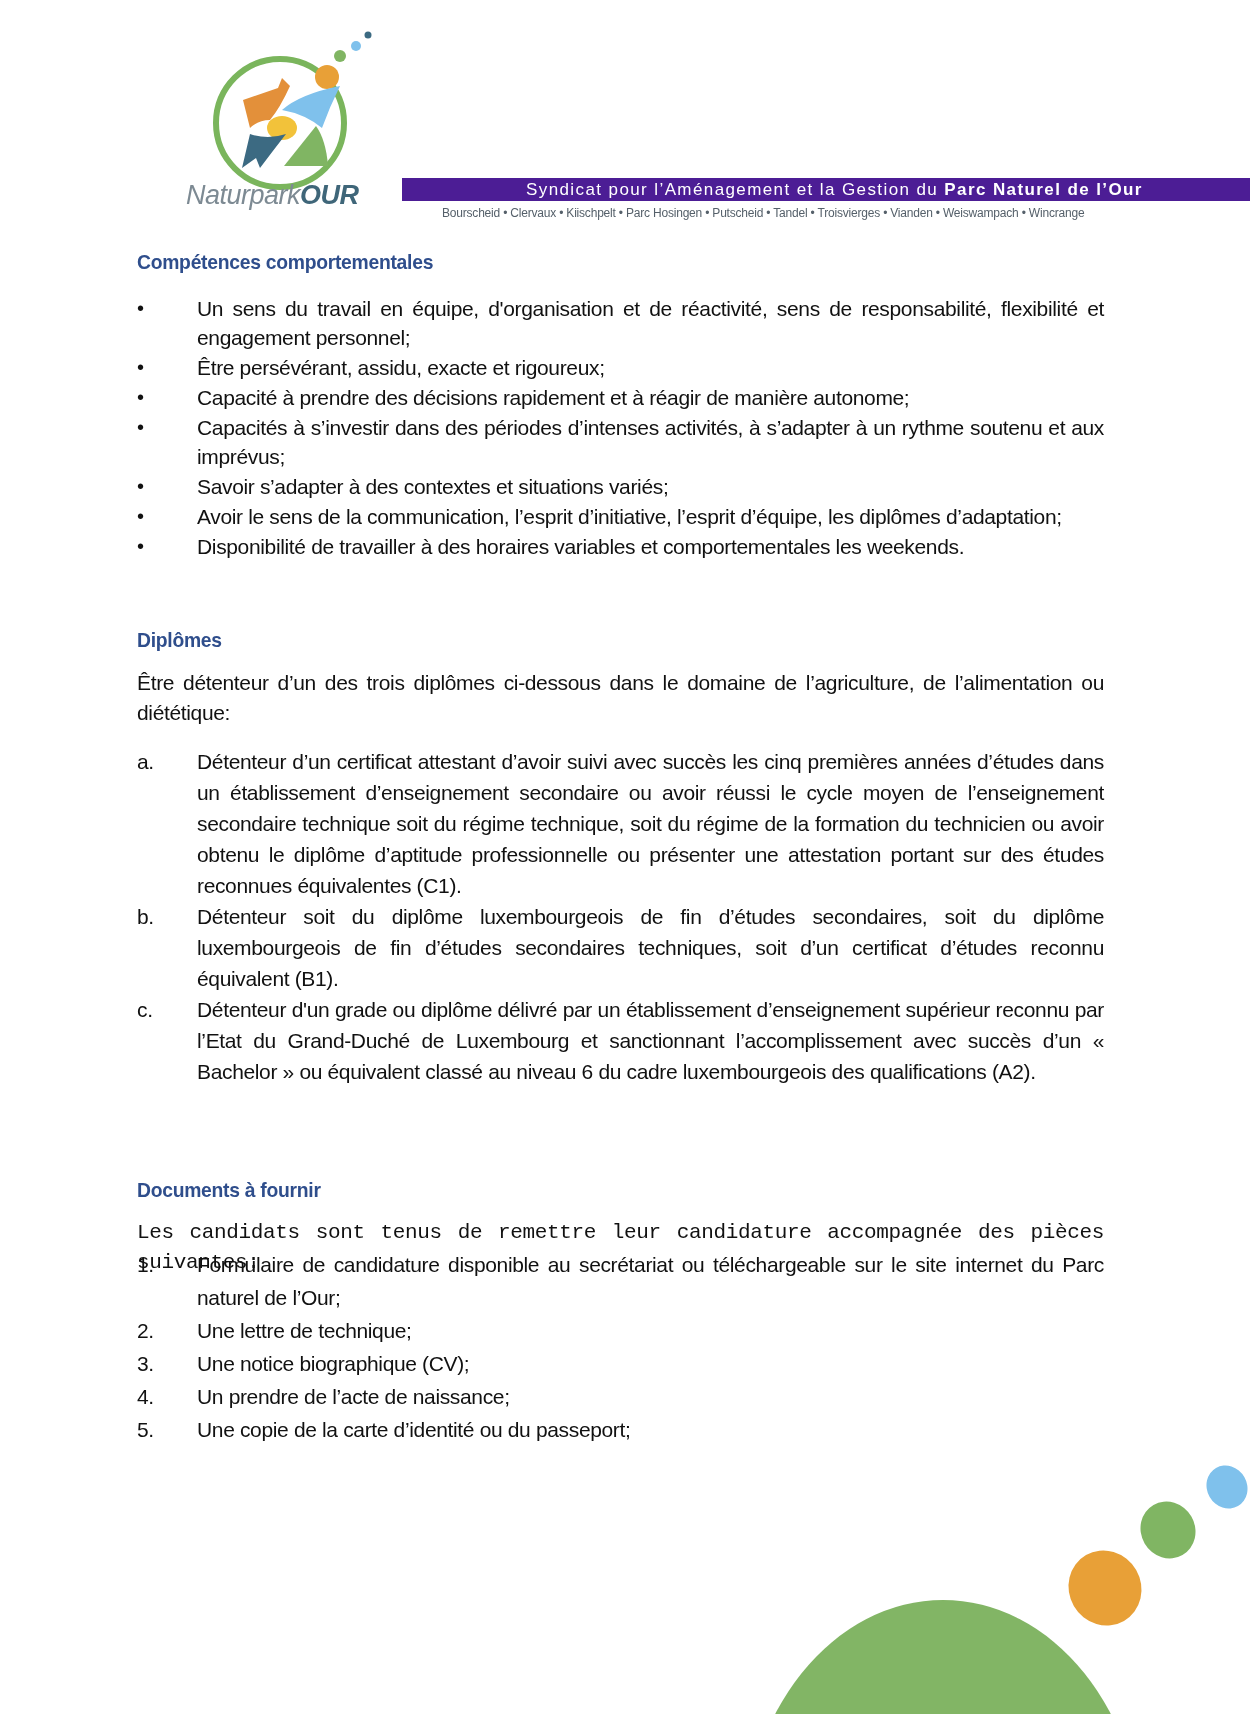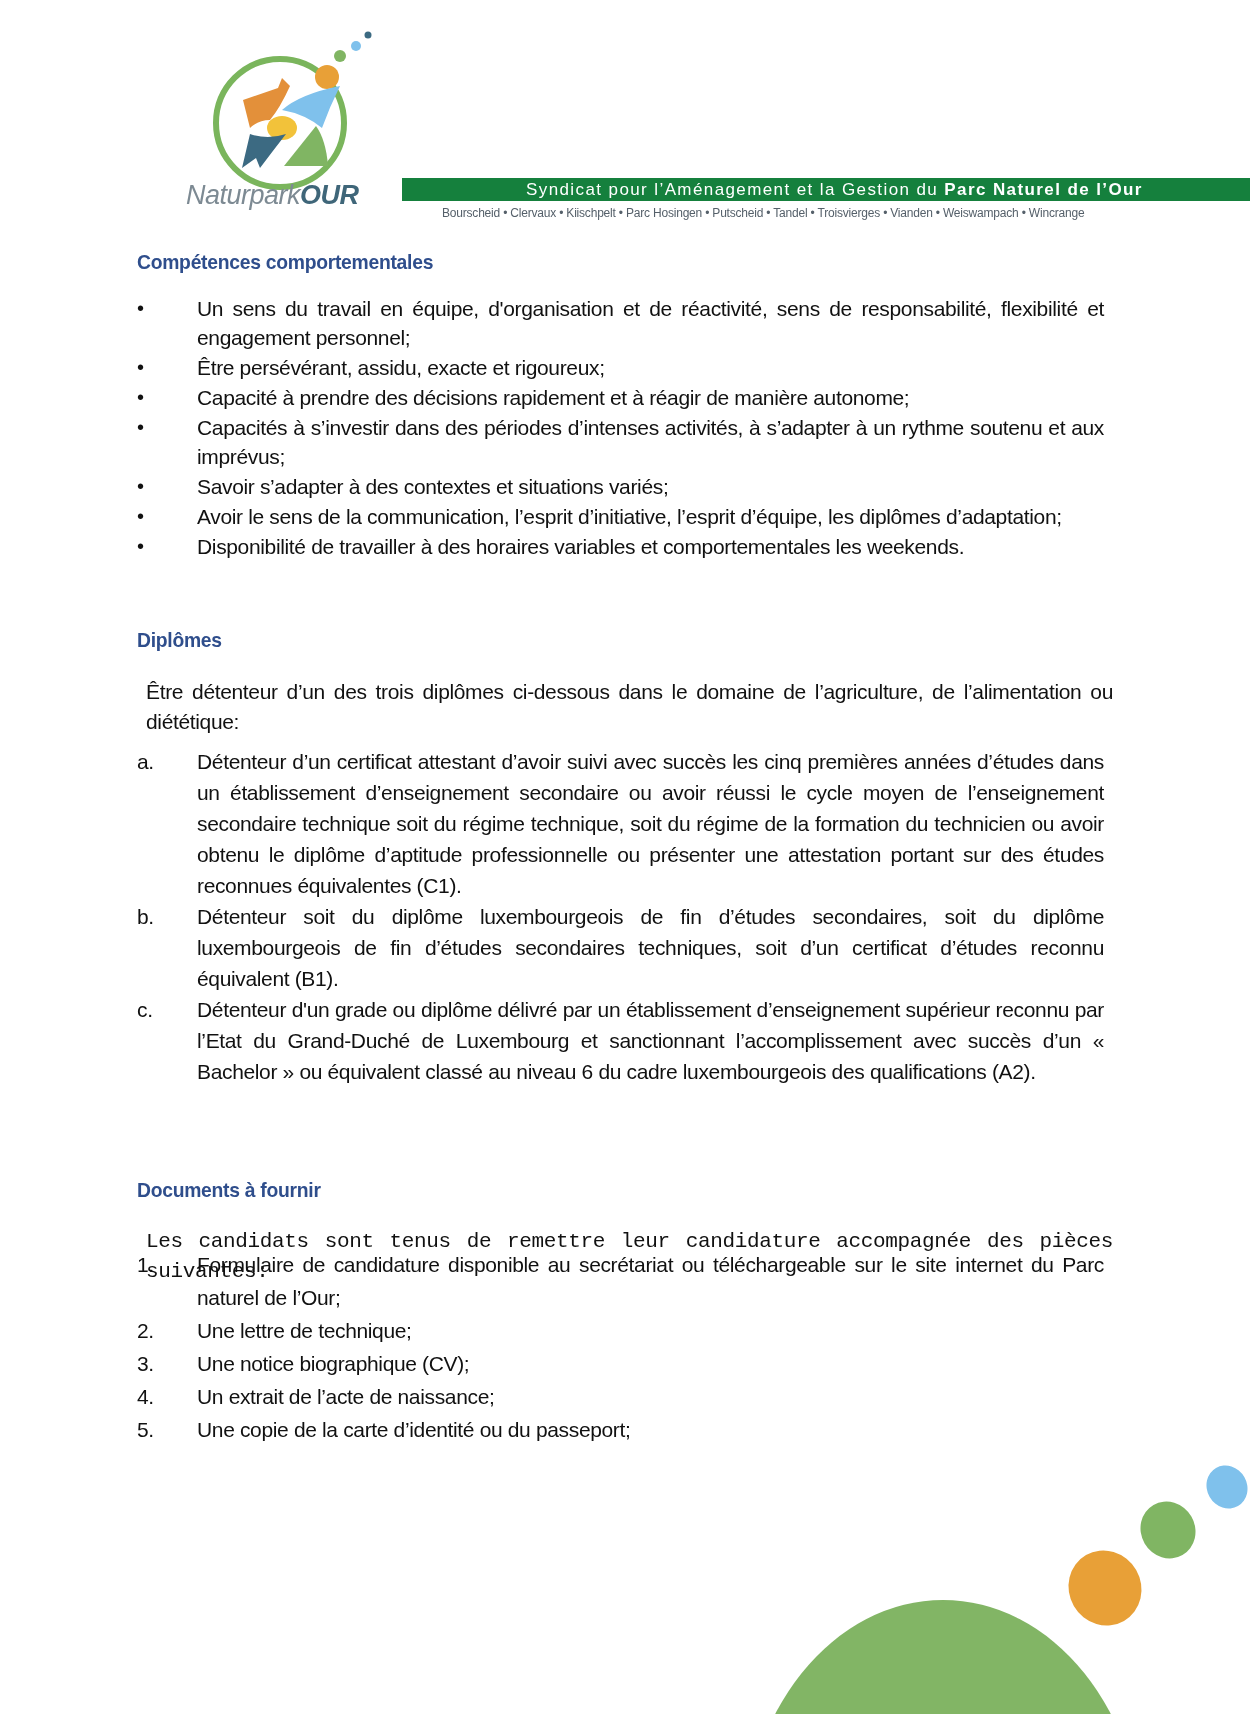--- a/index.html
+++ b/index.html
@@ -5,31 +5,31 @@
   html, body { margin: 0; padding: 0; background: #ffffff; }
   body { width: 1250px; height: 1714px; position: relative; overflow: hidden;
          font-family: "Liberation Sans", sans-serif; color: #111; }
 
   
   .logo { position: absolute; left: 180px; top: 28px; width: 210px; height: 170px; }
   .brand { position: absolute; left: 186px; top: 180px; font-size: 27px; color: #7d8a93;
            font-style: italic; letter-spacing: -0.5px; }
   .brand b { color: #3f6679; font-style: italic; font-weight: 700; }
   .band { position: absolute; left: 402px; top: 178px; width: 848px; height: 23px;
-          background: #15803d; color: #ffffff; font-size: 17px; letter-spacing: 1.4px;
+          background: #4c1d95; color: #ffffff; font-size: 17px; letter-spacing: 1.4px;
           line-height: 23px; box-sizing: border-box; padding-left: 124px; white-space: nowrap; }
   .band .strong { font-weight: 700; }
   .communes { position: absolute; left: 442px; top: 206px; font-size: 12px; color: #55606a;
               letter-spacing: -0.2px; white-space: nowrap; text-align: right; }
 
   
   .content { position: absolute; left: 137px; top: 250px; width: 967px; }
   .heading { color: #2f4e8c; font-weight: 700; font-size: 21px; letter-spacing: -0.3px;
              margin: 0; transform-origin: left; transform: scaleX(0.92); white-space: nowrap; }
-  .p { font-size: 21px; line-height: 30px; text-align: justify; margin: 9px; letter-spacing: -0.35px; }
+  .p { font-size: 21px; line-height: 30px; text-align: justify; margin: 0; letter-spacing: -0.35px; }
   .list { list-style: none; margin: 0; padding: 0; }
   .li { display: flex; font-size: 21px; line-height: 29px; letter-spacing: -0.35px; }
   .marker { flex: 0 0 60px; width: 60px; }
   .bullet { font-size: 20px; }
   .text { flex: 1; text-align: justify; }
 
   #sec-comp { position: absolute; top: 0; }
   #list-comp { position: absolute; top: 44px; width: 967px; }
   #list-comp .li { line-height: 29px; margin-bottom: 1px; }
 
@@ -135,21 +135,21 @@
     <li class="li">
         <span class="marker">2.</span>
         <span class="text">Une lettre de technique;</span>
       </li>
     <li class="li">
         <span class="marker">3.</span>
         <span class="text">Une notice biographique (CV);</span>
       </li>
     <li class="li">
         <span class="marker">4.</span>
-        <span class="text">Un extrait de l’acte de naissance;</span>
+        <span class="text">Un prendre de l’acte de naissance;</span>
       </li>
     <li class="li">
         <span class="marker">5.</span>
         <span class="text">Une copie de la carte d’identité ou du passeport;</span>
       </li>
   </ol>
 </div>
 
 <svg class="deco" viewBox="0 0 1250 1714">
   <ellipse cx="943" cy="1850" rx="200" ry="250" fill="#82b565"></ellipse>

